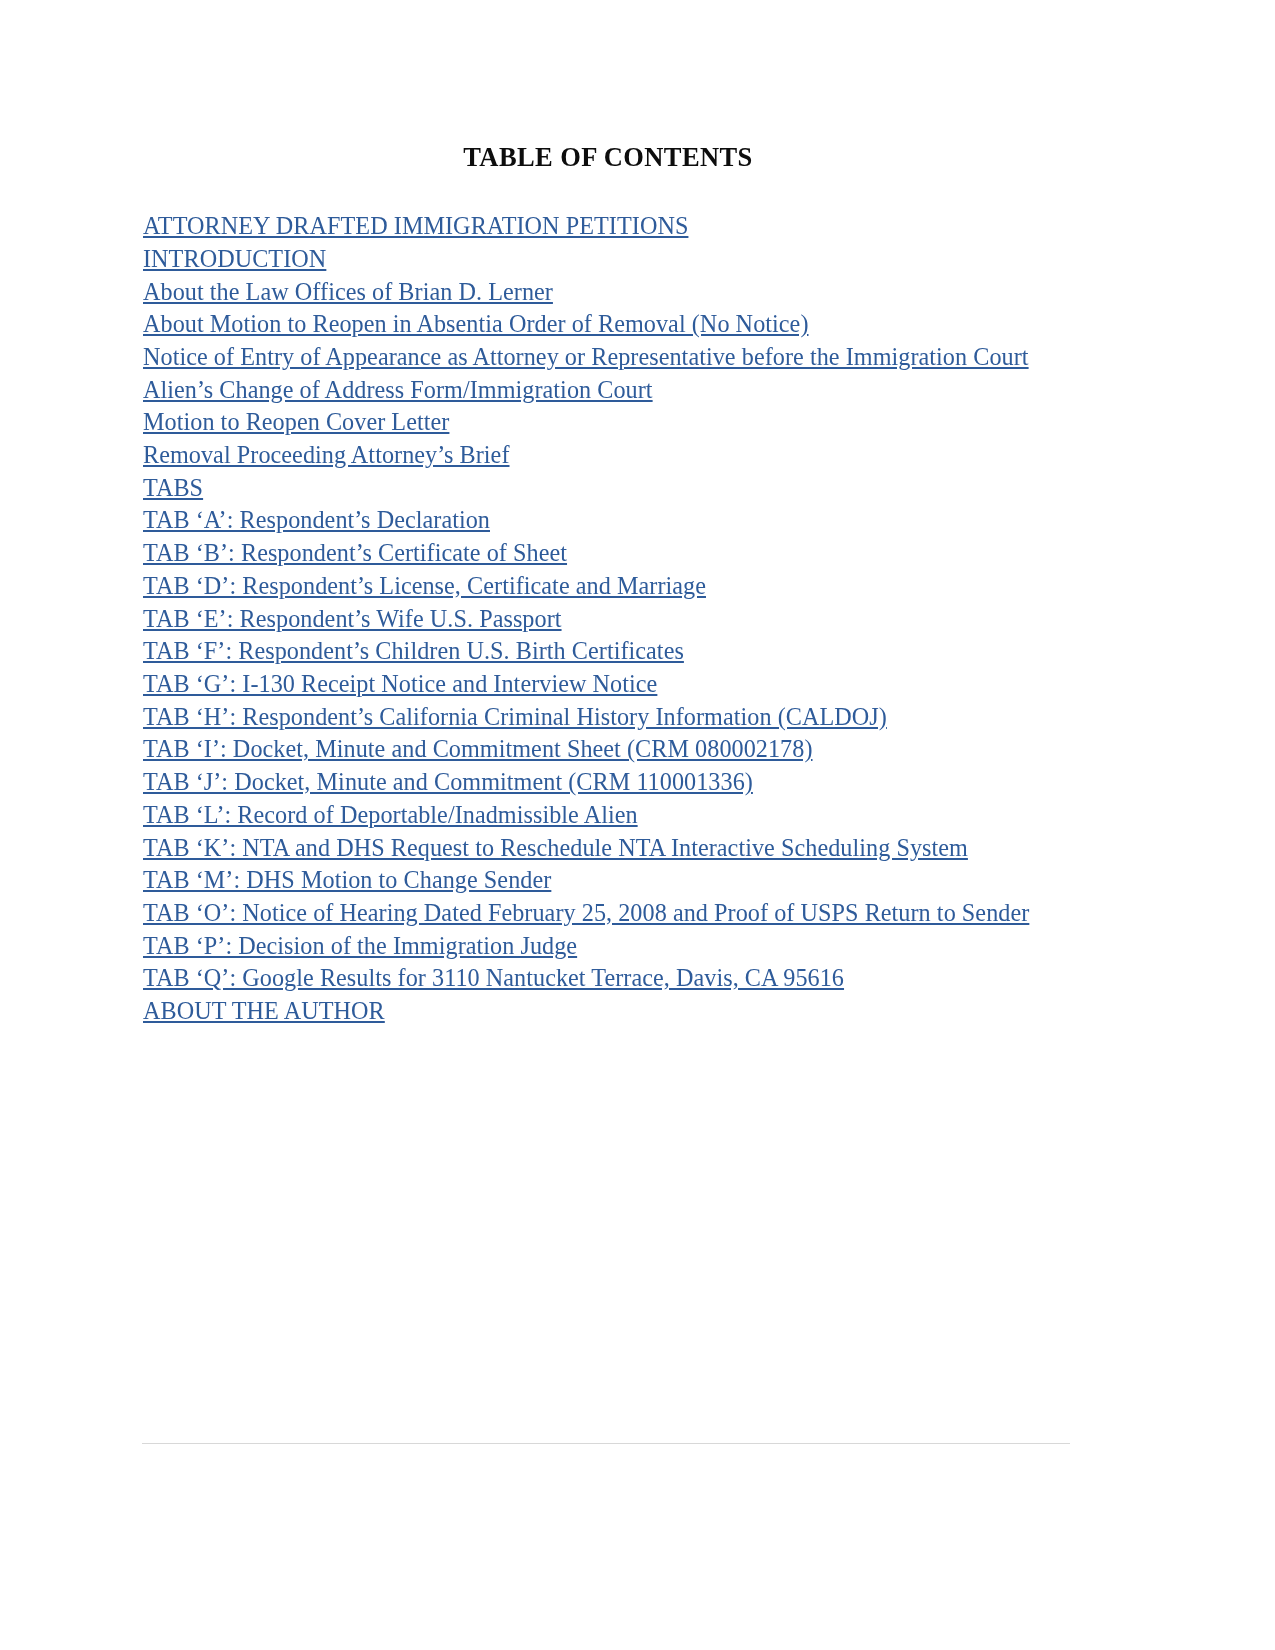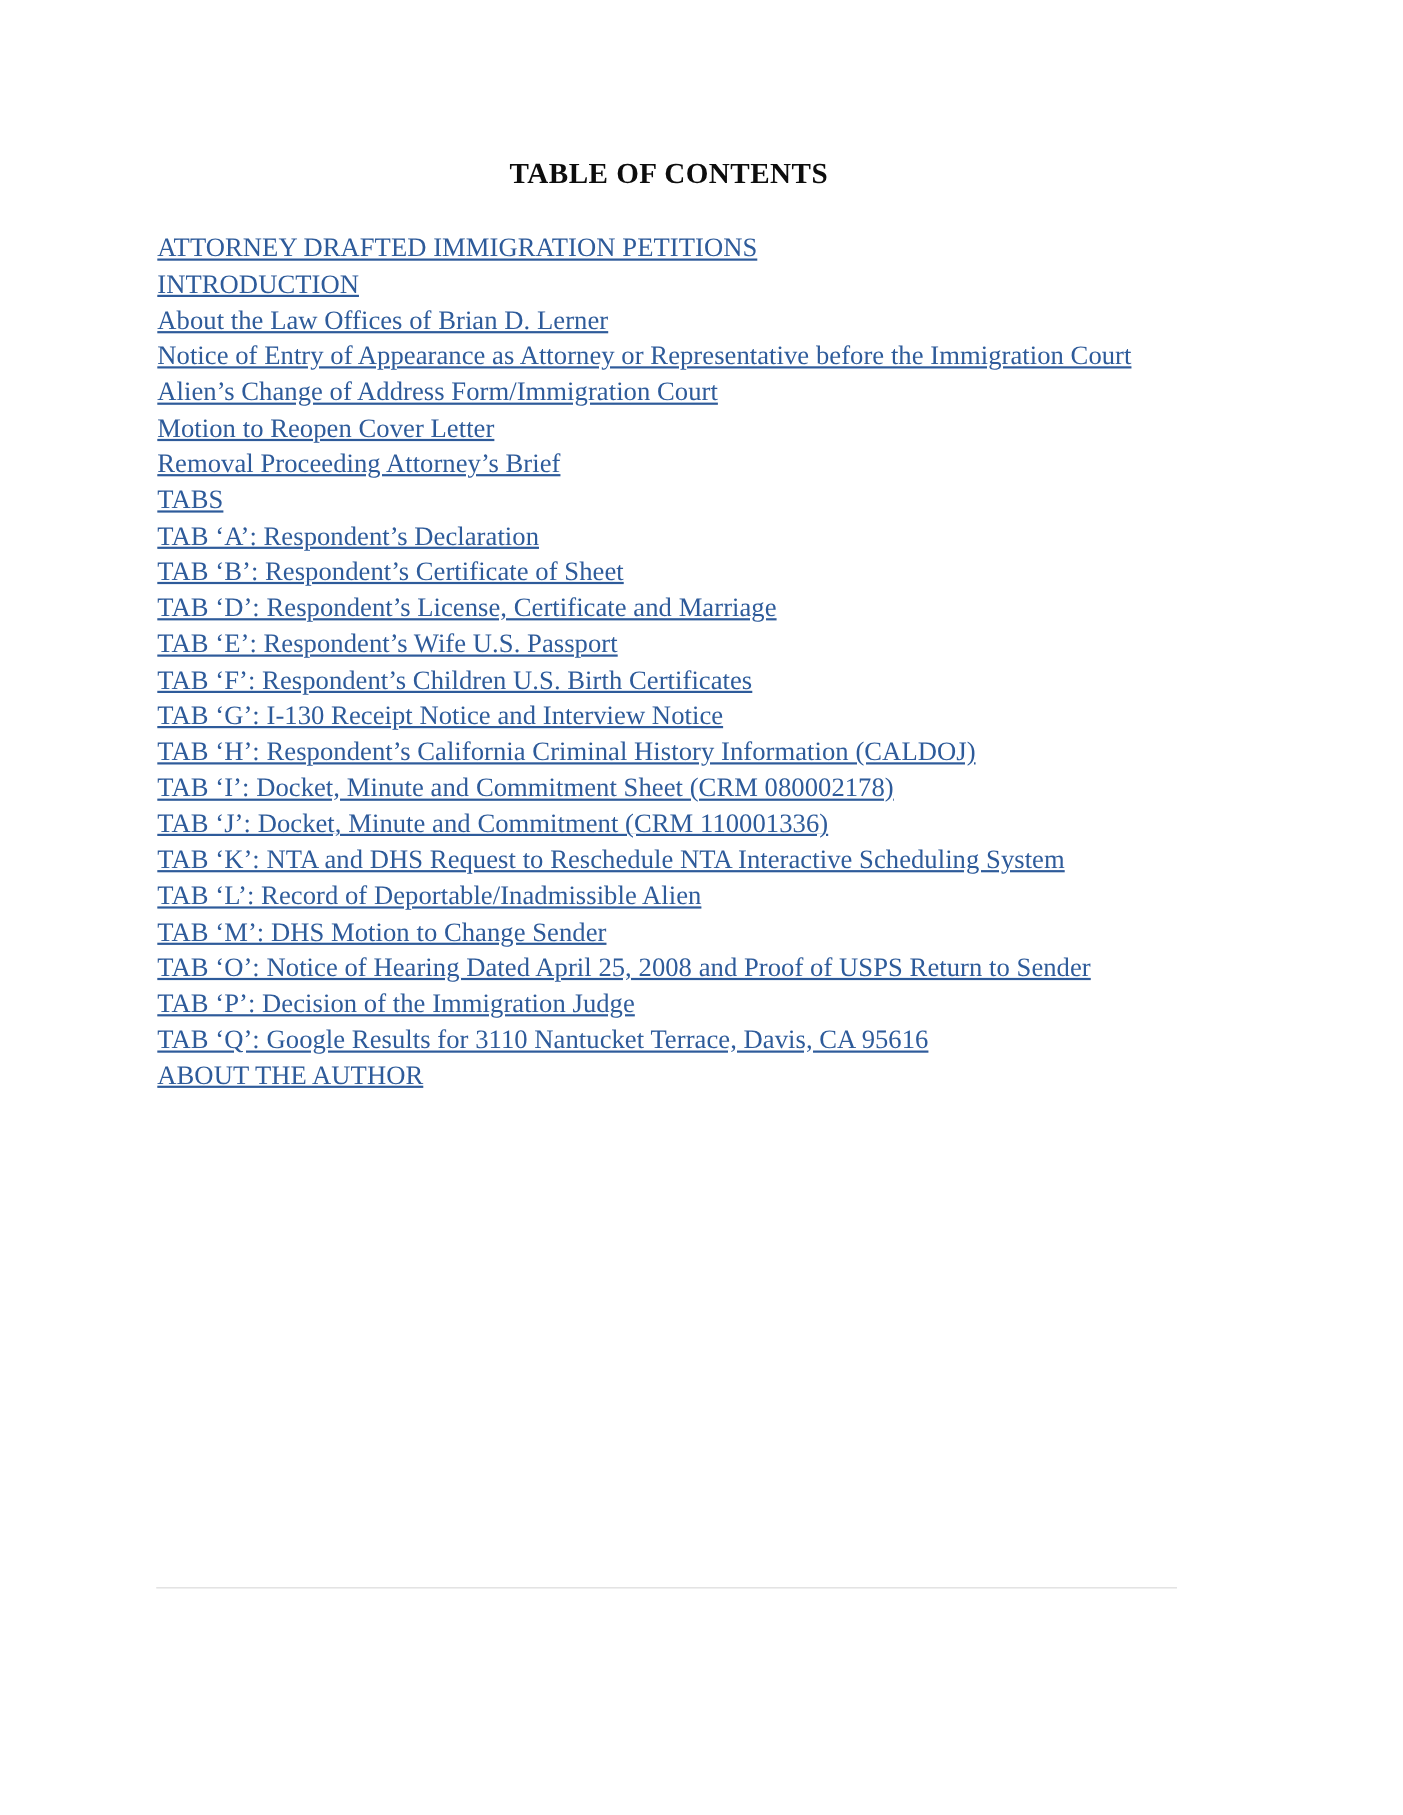--- a/index.html
+++ b/index.html
@@ -62,37 +62,38 @@
 </head>
 <body>
 
 <div class="page">
   <div class="content">
     <h1 class="doc-title">TABLE OF CONTENTS</h1>
     <ul class="toc-list">
         <li class="toc-item">ATTORNEY DRAFTED IMMIGRATION PETITIONS</li>
         <li class="toc-item">INTRODUCTION</li>
         <li class="toc-item">About the Law Offices of Brian D. Lerner</li>
+        <li class="toc-item">About Motion to Reopen in Absentia Order of Removal (No Notice)</li>
         <li class="toc-item">Notice of Entry of Appearance as Attorney or Representative before the Immigration Court</li>
         <li class="toc-item">Alien’s Change of Address Form/Immigration Court</li>
         <li class="toc-item">Motion to Reopen Cover Letter</li>
         <li class="toc-item">Removal Proceeding Attorney’s Brief</li>
         <li class="toc-item">TABS</li>
         <li class="toc-item">TAB ‘A’: Respondent’s Declaration</li>
         <li class="toc-item">TAB ‘B’: Respondent’s Certificate of Sheet</li>
         <li class="toc-item">TAB ‘D’: Respondent’s License, Certificate and Marriage</li>
         <li class="toc-item">TAB ‘E’: Respondent’s Wife U.S. Passport</li>
         <li class="toc-item">TAB ‘F’: Respondent’s Children U.S. Birth Certificates</li>
         <li class="toc-item">TAB ‘G’: I-130 Receipt Notice and Interview Notice</li>
         <li class="toc-item">TAB ‘H’: Respondent’s California Criminal History Information (CALDOJ)</li>
         <li class="toc-item">TAB ‘I’: Docket, Minute and Commitment Sheet (CRM 080002178)</li>
         <li class="toc-item">TAB ‘J’: Docket, Minute and Commitment (CRM 110001336)</li>
+        <li class="toc-item">TAB ‘L’: Record of Deportable/Inadmissible Alien</li>
         <li class="toc-item">TAB ‘K’: NTA and DHS Request to Reschedule NTA Interactive Scheduling System</li>
-        <li class="toc-item">TAB ‘L’: Record of Deportable/Inadmissible Alien</li>
         <li class="toc-item">TAB ‘M’: DHS Motion to Change Sender</li>
-        <li class="toc-item">TAB ‘O’: Notice of Hearing Dated April 25, 2008 and Proof of USPS Return to Sender</li>
+        <li class="toc-item">TAB ‘O’: Notice of Hearing Dated February 25, 2008 and Proof of USPS Return to Sender</li>
         <li class="toc-item">TAB ‘P’: Decision of the Immigration Judge</li>
         <li class="toc-item">TAB ‘Q’: Google Results for 3110 Nantucket Terrace, Davis, CA 95616</li>
         <li class="toc-item">ABOUT THE AUTHOR</li>
       </ul>
   </div>
   <div class="footer-rule"></div>
 </div>
 
 </body></html>

